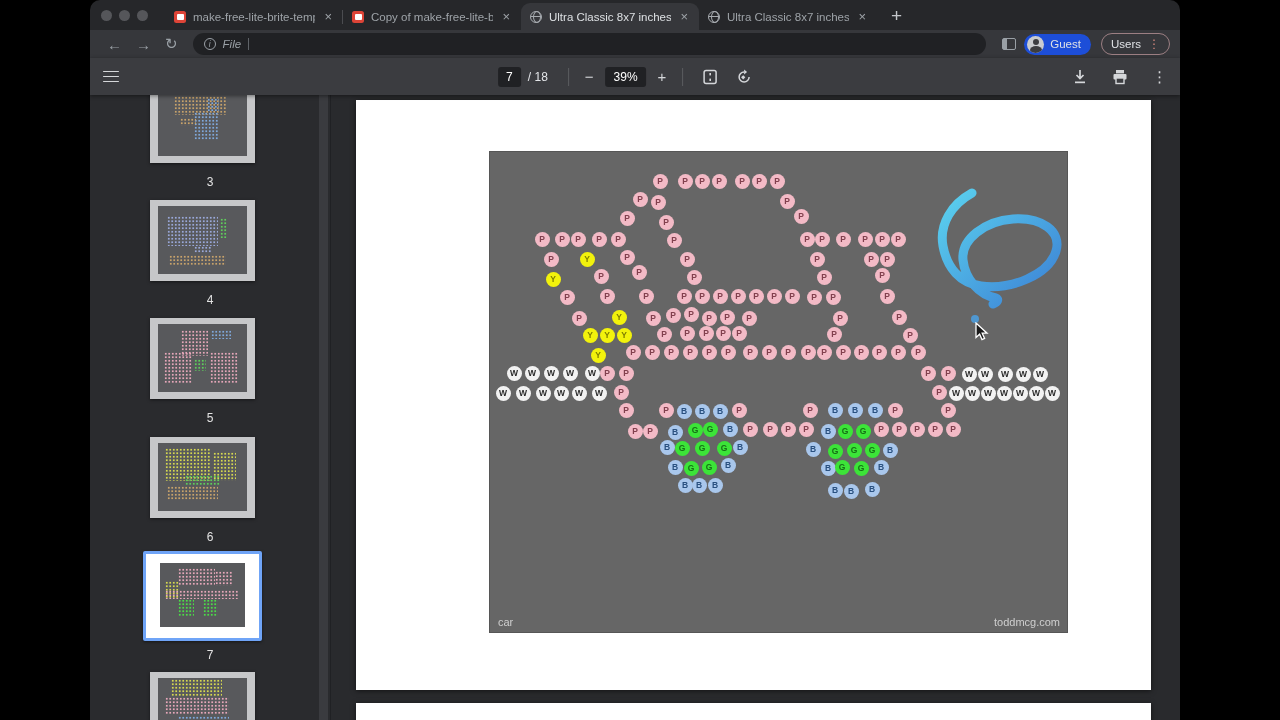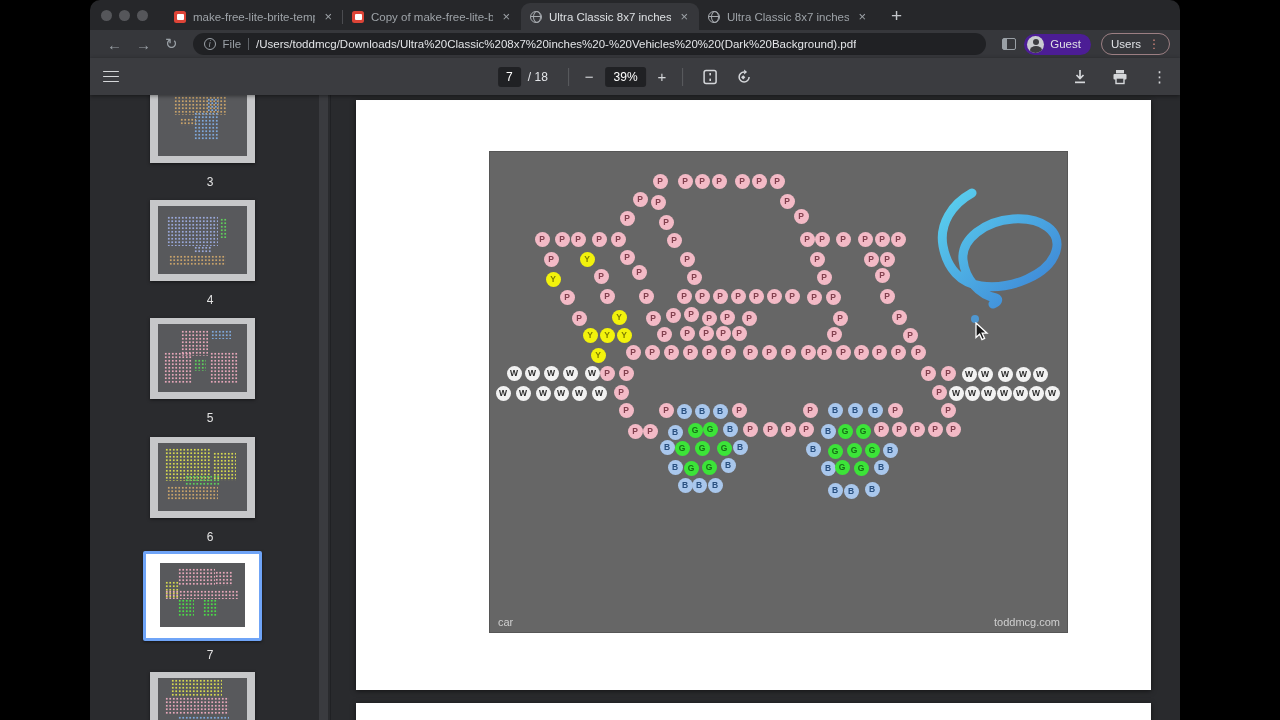--- a/index.html
+++ b/index.html
@@ -30,26 +30,26 @@
     border:1.2px solid #a7abb0; border-radius:50%; }
   .newtab { color:#c3c6ca; font-size:19px; margin:0 0 5px 14px; line-height:19px; }
 
   
   .toolbar { height:28px; background:#36373b; display:flex; align-items:center; padding:0 10px; }
   .nav-btn { color:#9aa0a6; font-size:15px; padding:0 7px; }
   .urlbar { flex:1; height:22px; background:#202124; border-radius:12px; display:flex;
     align-items:center; padding:0 11px; margin:0 8px; gap:7px; font-size:11.5px; color:#e3e5e8; }
   .info-i { width:12px; height:12px; border:1px solid #9aa0a6; border-radius:50%; color:#9aa0a6;
     font-size:8.5px; line-height:10px; text-align:center; font-style:italic; flex:0 0 12px; }
-  .scheme { color:#9aa0a6; }
+  .scheme { color:#9aa0a6;font-style:italic; }
   .url-sep { width:1px; height:12px; background:#5f6368; }
   .url-text { white-space:nowrap; overflow:hidden; }
   .side-panel-ic { width:14px; height:12px; border:1.5px solid #9aa0a6; border-radius:2px; position:relative; margin:0 8px; }
   .side-panel-ic::before { content:""; position:absolute; left:0; top:0; bottom:0; width:4px; background:#9aa0a6; }
-  .guest-pill { display:flex; align-items:center; gap:6px; background:#4c1d95; border-radius:12px;
+  .guest-pill { display:flex; align-items:center; gap:6px; background:#1d4ed8; border-radius:12px;
     padding:2px 10px 2px 3px; color:#dfe1e5; font-size:11.5px; }
   .avatar { width:17px; height:17px; border-radius:50%; background:#c9ccd0; position:relative; overflow:hidden; }
   .avatar::before { content:""; position:absolute; left:5.5px; top:3px; width:6px; height:6px; border-radius:50%; background:#3c3d41; }
   .avatar::after { content:""; position:absolute; left:2.5px; top:10px; width:12px; height:8px; border-radius:50%; background:#3c3d41; }
   .update-pill { display:flex; align-items:center; gap:7px; border:1px solid #9c7f83; border-radius:13px;
     padding:3px 9px; margin-left:10px; color:#dfe1e5; font-size:11.5px; }
   .update-pill .kebab { color:#d98a7f; font-size:12px; }
 
   
   .pdfbar { height:37px; background:#3b3c40; display:flex; align-items:center; padding:0 13px;
@@ -129,21 +129,20 @@
   </div>
 
   <div class="toolbar">
     <span class="nav-btn">←</span>
     <span class="nav-btn">→</span>
     <span class="nav-btn">↻</span>
     <div class="urlbar">
       <span class="info-i">i</span>
       <span class="scheme">File</span>
       <span class="url-sep"></span>
-      <span class="url-text">/Users/toddmcg/Downloads/Ultra%20Classic%208x7%20inches%20-%20Vehicles%20%20(Dark%20Background).pdf</span>
     </div>
     <span class="side-panel-ic"></span>
     <div class="guest-pill">
       <span class="avatar"></span>
       <span>Guest</span>
     </div>
     <div class="update-pill">
       <span>Users</span>
       <span class="kebab">⋮</span>
     </div>

